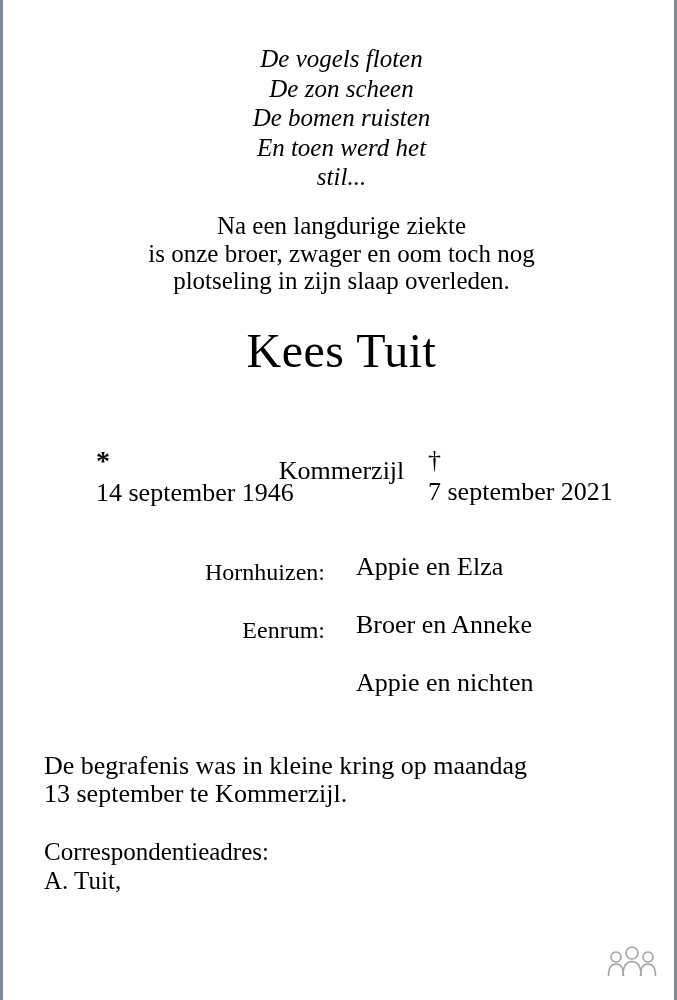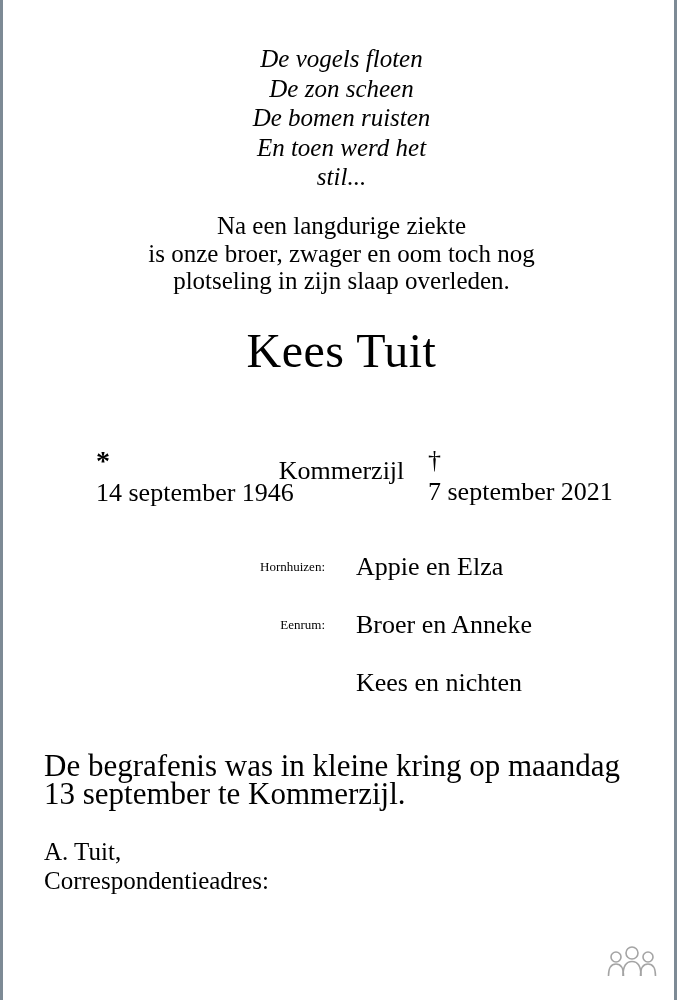--- a/index.html
+++ b/index.html
@@ -115,39 +115,39 @@
     width: 677px;
   }
   .srow {
     position: relative;
     height: 58px;
   }
   .srow .loc {
     position: absolute;
     right: 355px;
     top: 7px;
-    font-size: 13px;
+    font-size: 24px;
     white-space: nowrap;
   }
   .srow .who {
     position: absolute;
     left: 337px;
     top: 0;
     font-size: 26px;
     white-space: nowrap;
     margin-left: 16px;
   }
 
   
   .funeral {
     position: absolute;
     top: 752px;
     left: 41px;
     width: 610px;
-    font-size: 31px;
+    font-size: 26px;
     line-height: 28px;
   }
   .funeral div { white-space: pre; }
 
   
   .corr {
     position: absolute;
     top: 838px;
     left: 41px;
     width: 610px;
@@ -205,32 +205,32 @@
       <div class="srow">
         <span class="loc">Hornhuizen:</span>
         <span class="who">Appie en Elza</span>
       </div>
       <div class="srow">
         <span class="loc">Eenrum:</span>
         <span class="who">Broer en Anneke</span>
       </div>
       <div class="srow">
         <span class="loc"></span>
-        <span class="who">Kees en nichten</span>
+        <span class="who">Appie en nichten</span>
       </div>
     </div>
 
     <div class="funeral">
       <div>De begrafenis was in kleine kring op maandag</div>
       <div>13 september te Kommerzijl.</div>
     </div>
 
     <div class="corr">
+      <div>Correspondentieadres:</div>
       <div>A. Tuit,</div>
-      <div>Correspondentieadres:</div>
     </div>
 
     <div class="logo">
       <svg viewBox="0 0 52 38" width="52" height="38" aria-hidden="true">
         <g fill="none" stroke="#5a5a5a" stroke-width="1.6">
           <circle cx="10" cy="13" r="5"></circle>
           <path d="M2.5 32 C2.5 23 6 20 10 20 C14 20 17.5 23 17.5 32"></path>
           <circle cx="26" cy="9" r="6"></circle>
           <path d="M17 32 C17 21 21 17.5 26 17.5 C31 17.5 35 21 35 32"></path>
           <circle cx="42" cy="13" r="5"></circle>

